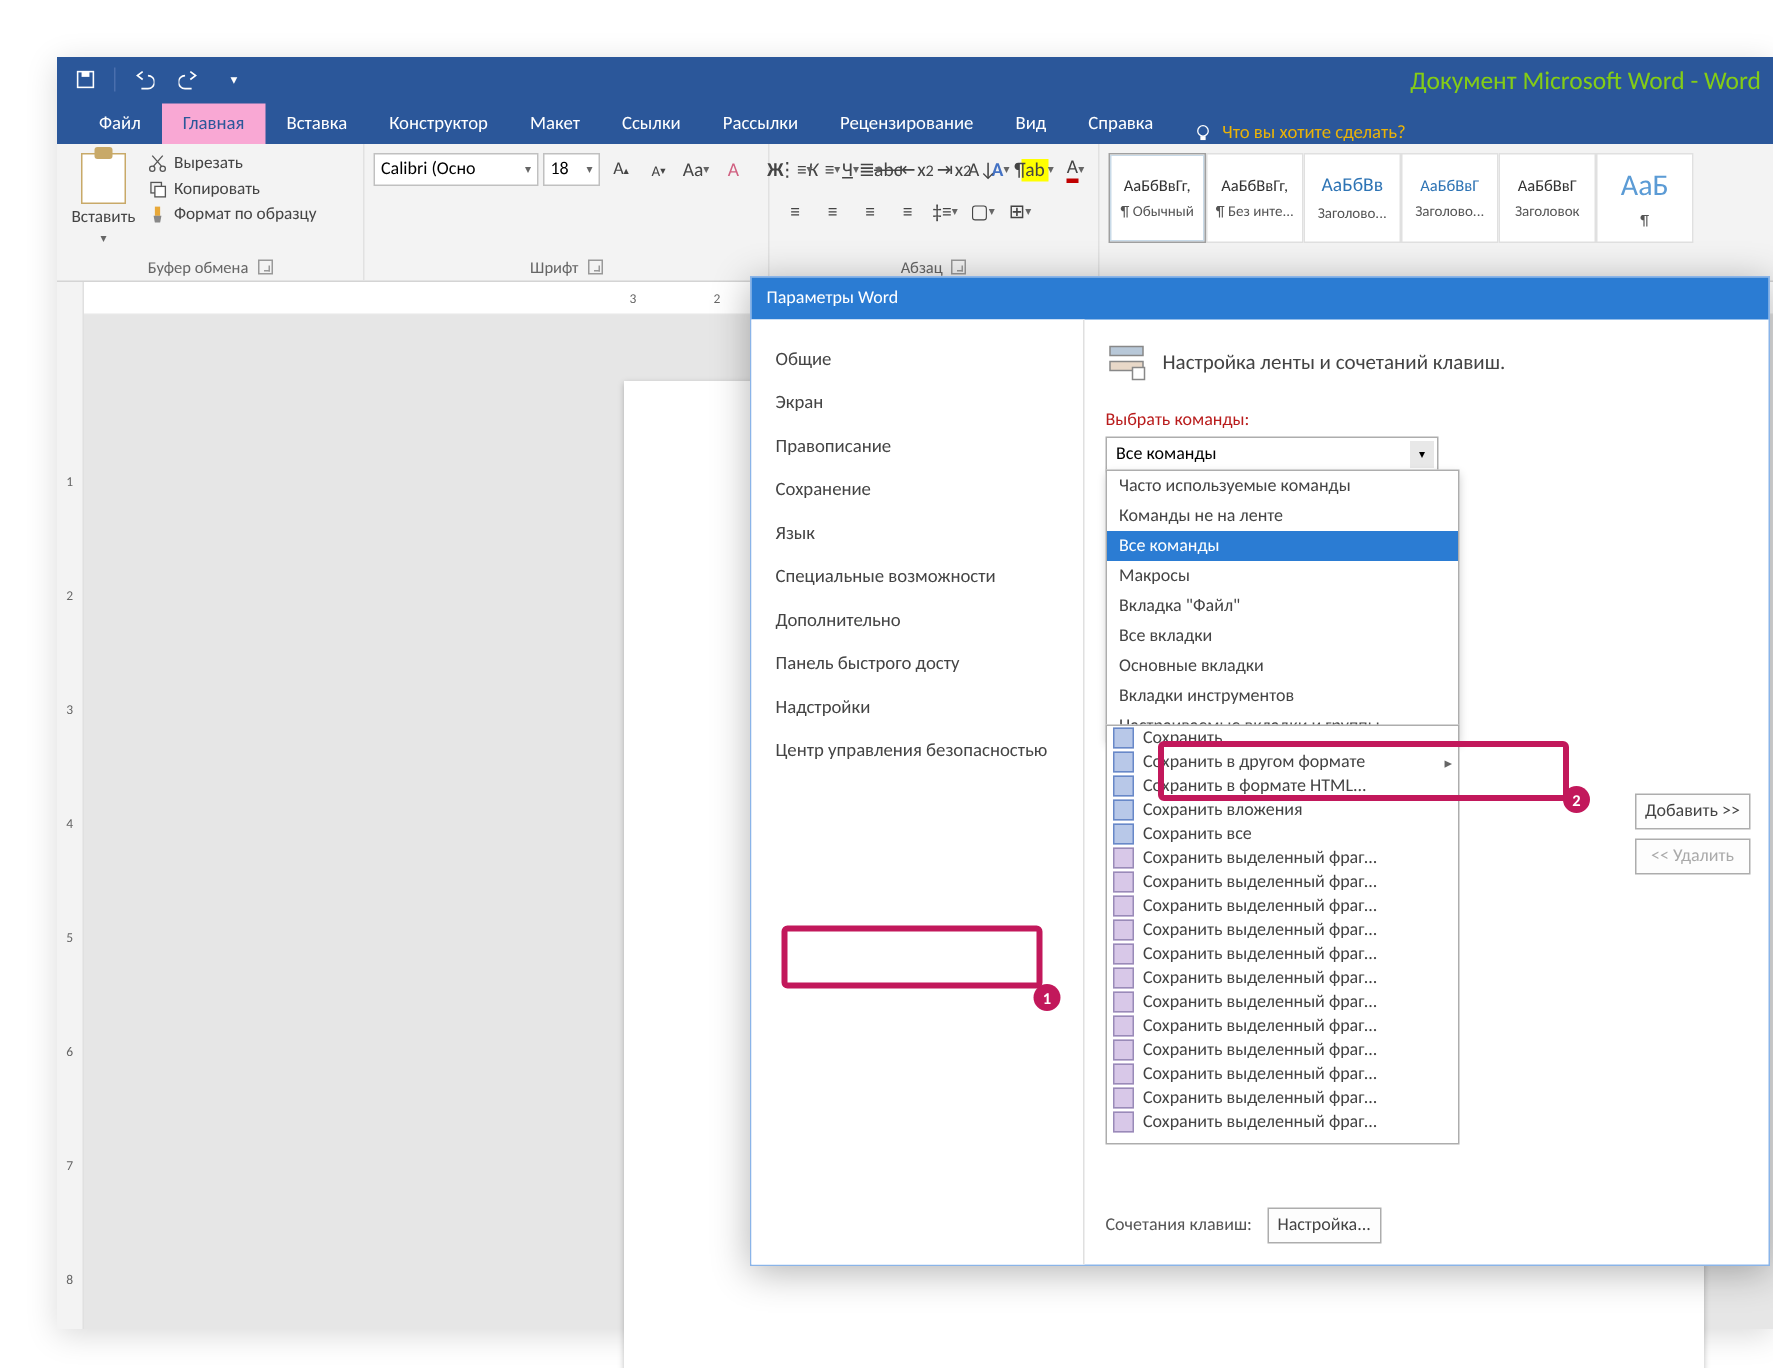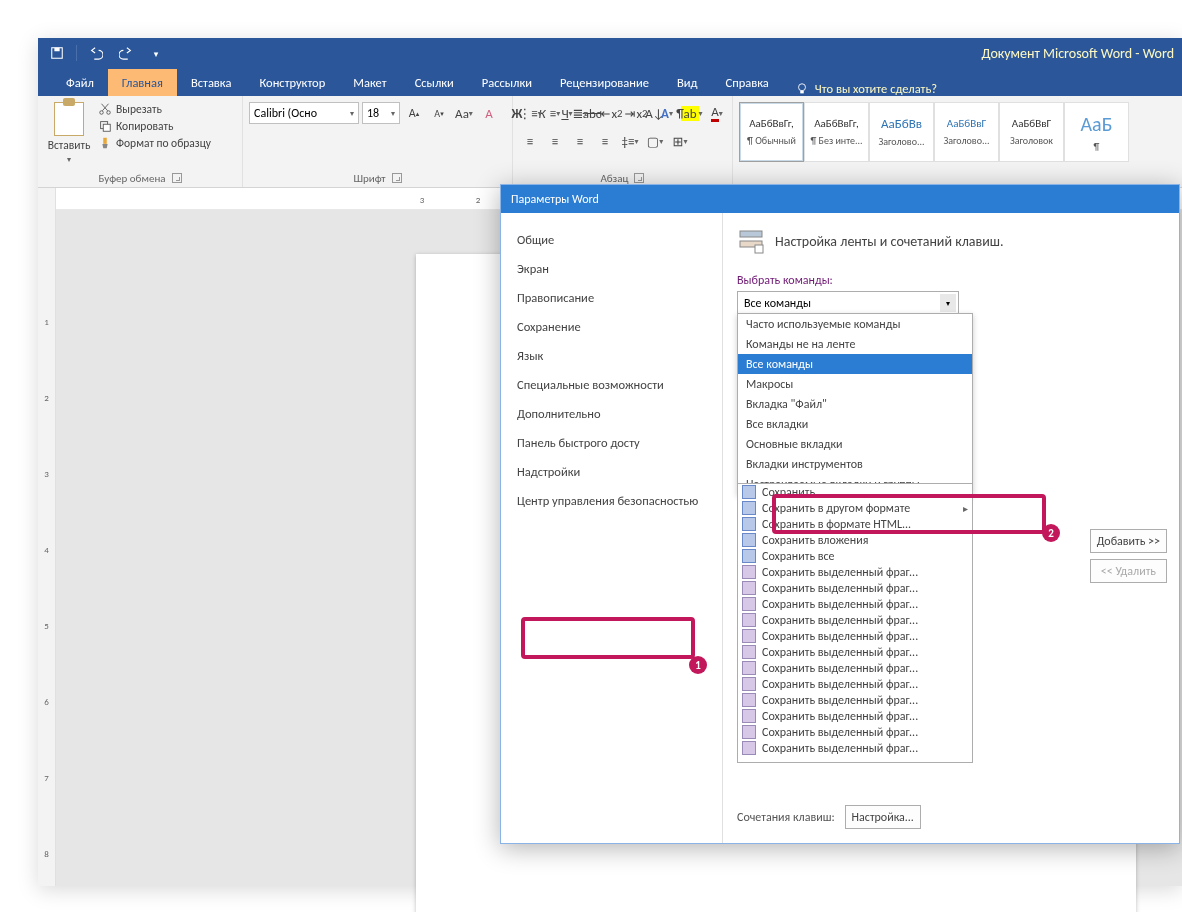--- a/index.html
+++ b/index.html
@@ -2,25 +2,25 @@
 <html><head>
 <meta charset="utf-8">
 <style>
 * { margin:0; padding:0; box-sizing:border-box; font-family:"Segoe UI","Calibri",sans-serif; }
 body { width:1182px; height:912px; background:#fff; position:relative; overflow:hidden; }
 .outer { position:absolute; left:38px; top:38px; width:1144px; height:848px; background:#fff; box-shadow:0 4px 20px rgba(0,0,0,0.15); }
 .titlebar { height:30px; background:#2b579a; color:#fff; display:flex; align-items:center; padding:0 8px; }
 .qat { display:flex; align-items:center; gap:8px; }
 .qat-btn { display:flex; align-items:center; justify-content:center; width:22px; height:22px; color:#fff; }
 .qat-sep { width:1px; height:16px; background:#4a6fad; }
-.doc-title { margin-left:auto; font-size:14px; color:#fef9c3; }
+.doc-title { margin-left:auto; font-size:17px; color:#84cc16; }
 .tabs { height:28px; background:#2b579a; display:flex; align-items:flex-end; padding-left:14px; }
 .tab { padding:6px 14px; font-size:12.5px; color:#fff; cursor:pointer;text-align:right; }
-.tab.active { background:#fdba74; color:#2b579a; }
-.tell-me { display:flex; align-items:center; gap:6px; color:#fef9c3; font-size:12.5px; padding:0 12px; }
+.tab.active { background:#f9a8d4; color:#2b579a; }
+.tell-me { display:flex; align-items:center; gap:6px; color:#eab308; font-size:12.5px; padding:0 12px; }
 .bulb { width:14px; height:14px; }
 .ribbon { height:92px; background:#f3f3f3; border-bottom:1px solid #d4d4d4; display:flex; }
 .rgrp { display:flex; flex-direction:column; border-right:1px solid #e1e1e1; padding:2px 6px 0 6px; }
 .rgrp-body { flex:1; display:flex; align-items:flex-start; gap:4px; padding-top:4px; }
 .rgrp-label { height:18px; text-align:center; font-size:11px; color:#666; display:flex; align-items:center; justify-content:center; gap:6px; }
 .dlg-launcher { width:10px; height:10px; border:1px solid #999; position:relative; }
 .dlg-launcher::after { content:""; position:absolute; right:1px; bottom:1px; width:3px; height:3px; border-right:1px solid #999; border-bottom:1px solid #999; }
 .paste-big { display:flex; flex-direction:column; align-items:center; width:50px; gap:2px; }
 .paste-icon { width:30px; height:34px; background:#fff; border:1px solid #c8a968; position:relative; }
 .paste-icon::before { content:""; position:absolute; top:-5px; left:8px; width:12px; height:8px; background:#c8a968; border-radius:2px; }
@@ -328,21 +328,21 @@
       </div>
     <div class="dlg-content">
       <div class="dlg-h">
         <svg class="dlg-h-icon" viewBox="0 0 28 28">
             <rect x="3" y="4" width="22" height="6" fill="#b8c8d8" stroke="#888"></rect>
             <rect x="3" y="14" width="22" height="6" fill="#e8d8c8" stroke="#888"></rect>
             <rect x="18" y="18" width="8" height="8" fill="#fff" stroke="#888"></rect>
           </svg>
         <span>Настройка ленты и сочетаний клавиш.</span>
       </div>
-      <div style="font-size:12px;color:#701a75;margin-bottom:4px">Выбрать команды:</div>
+      <div style="font-size:12px;color:#b91c1c;margin-bottom:4px">Выбрать команды:</div>
       <div class="combo">
         <span>Все команды</span>
         <span class="combo-arrow">▾</span>
       </div>
 
       <div class="dropdown" id="dropdown">
           <div class="dd-item">Часто используемые команды</div>
           <div class="dd-item">Команды не на ленте</div>
           <div class="dd-item sel">Все команды</div>
           <div class="dd-item">Макросы</div>

